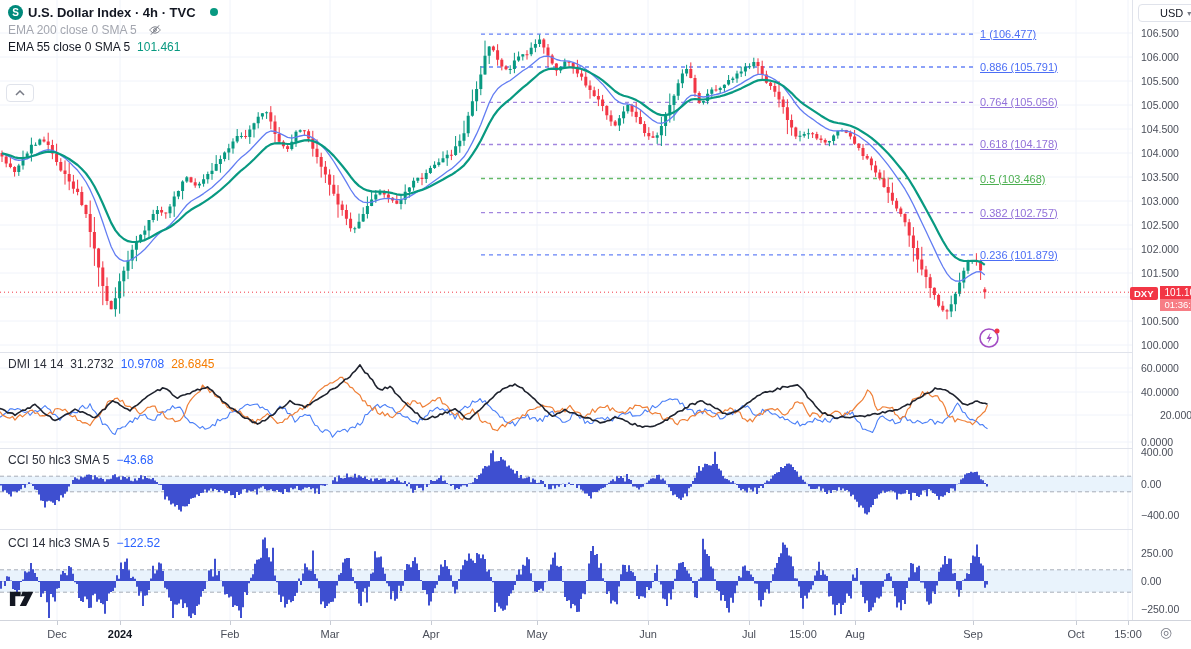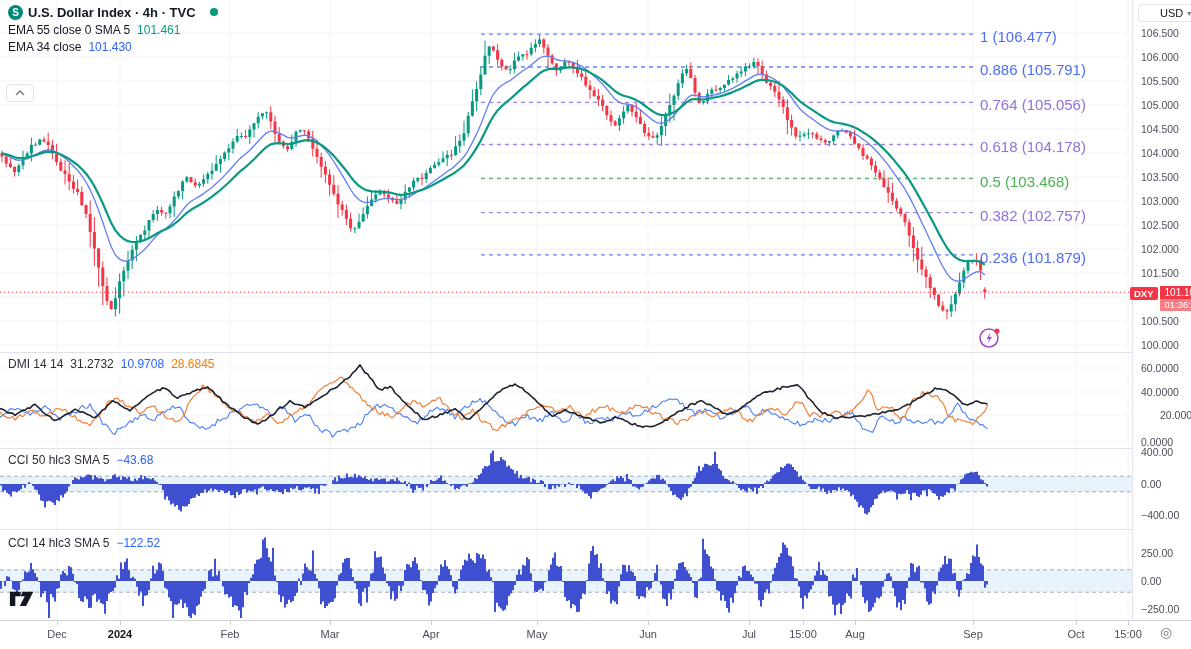--- a/index.html
+++ b/index.html
@@ -35,21 +35,21 @@
   #usd-btn{position:absolute;left:5px;top:4px;padding:2px 21px;border:1px solid #e0e3eb;border-radius:4px;
         font-size:11px;color:#131722;background:#fff;display:flex;align-items:center;gap:4px;cursor:pointer;}
   #usd-btn .caret{font-size:8px;color:#787b86;}
   
   #time-axis{position:absolute;left:0;top:620px;width:1191px;height:29px;background:#fff;border-top:1px solid #d1d4dc;}
   .tlabel{position:absolute;top:7px;transform:translateX(-50%);font-size:11px;color:#4a4e59;white-space:nowrap;}
   .tlabel.bold{font-weight:700;color:#131722;}
   .tick{position:absolute;top:0;width:1px;height:4px;background:#c7cbd4;}
   #goto-icon{position:absolute;left:1160px;top:3px;font-size:14px;color:#787b86;cursor:pointer;}
   
-  .fiblabel{position:absolute;font-size:15px;white-space:nowrap;}
+  .fiblabel{position:absolute;font-size:11px;white-space:nowrap;text-decoration:underline;}
   
   #price-tag{position:absolute;left:1130px;top:286px;display:flex;align-items:flex-start;}
   #dxy-box{background:#f23645;color:#fff;font-size:9.5px;font-weight:700;padding:1px 4px;border-radius:2px;margin-right:2px;margin-top:1px;}
   #pt-col{display:flex;flex-direction:column;}
   #pt-price{background:#f23645;color:#fff;font-size:10px;padding:1px 4px 1px 5px;}
   #pt-count{background:#f77d85;color:#fff;font-size:9.5px;padding:0 4px 1px 5px;}
   
   #flash-btn{position:absolute;left:978px;top:326px;width:24px;height:24px;cursor:pointer;}
   #tv-logo{position:absolute;left:9px;top:589px;}
 </style>
@@ -121,27 +121,33 @@
   <div class="sep" style="top:448px"></div>
   <div class="sep" style="top:529px"></div>
   <div id="axis-border"></div>
 
   <div id="legend-main">
     <div class="lrow titlerow">
       <span class="logo">S</span>
       <span>U.S. Dollar Index · 4h · TVC</span>
       <span class="mdot"></span>
     </div>
+    <div class="lrow gray">
+      <span class="ind-label">EMA 200 close 0 SMA 5</span>
+      <span class="eye">
+        <svg width="14" height="14" viewBox="0 0 24 24">
+            <path d="M3 12s3.5-5.5 9-5.5S21 12 21 12s-3.5 5.5-9 5.5S3 12 3 12z" fill="none" stroke="#787b86" stroke-width="1.7"></path>
+            <circle cx="12" cy="12" r="2.4" fill="none" stroke="#787b86" stroke-width="1.7"></circle>
+            <line x1="5" y1="20" x2="19" y2="4" stroke="#787b86" stroke-width="1.7"></line>
+          </svg>
+      </span>
+    </div>
     <div class="lrow">
       <span class="ind-label">EMA 55 close 0 SMA 5</span>
       <span class="teal">101.461</span>
-    </div>
-    <div class="lrow">
-      <span class="ind-label">EMA 34 close</span>
-      <span class="blue">101.430</span>
     </div>
   </div>
   <div id="collapse-btn">
     <svg width="10" height="6" viewBox="0 0 10 6">
         <polyline points="1,5 5,1 9,5" fill="none" stroke="#787b86" stroke-width="1.5"></polyline>
       </svg>
   </div>
 
   <div class="pane-legend" style="left:8px;top:357px">
     <span class="dark">DMI 14 14</span>

